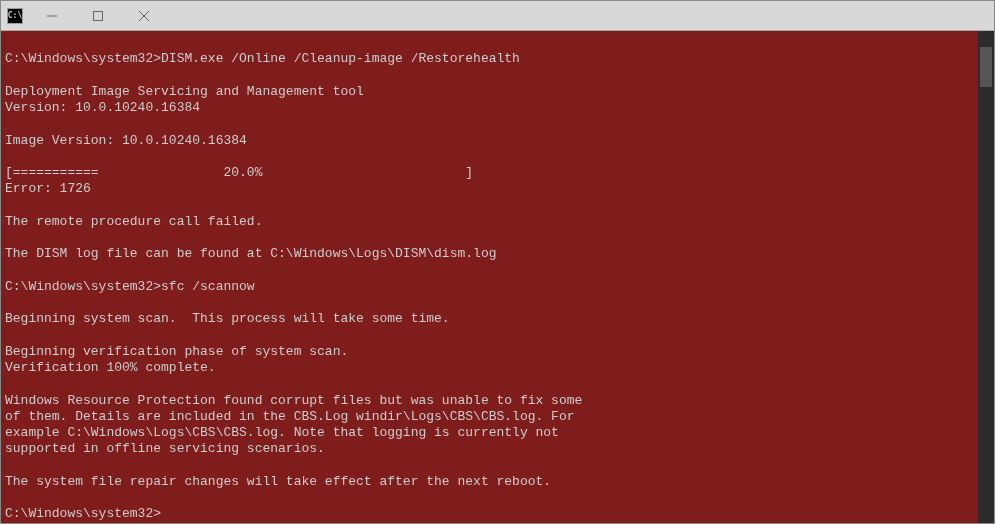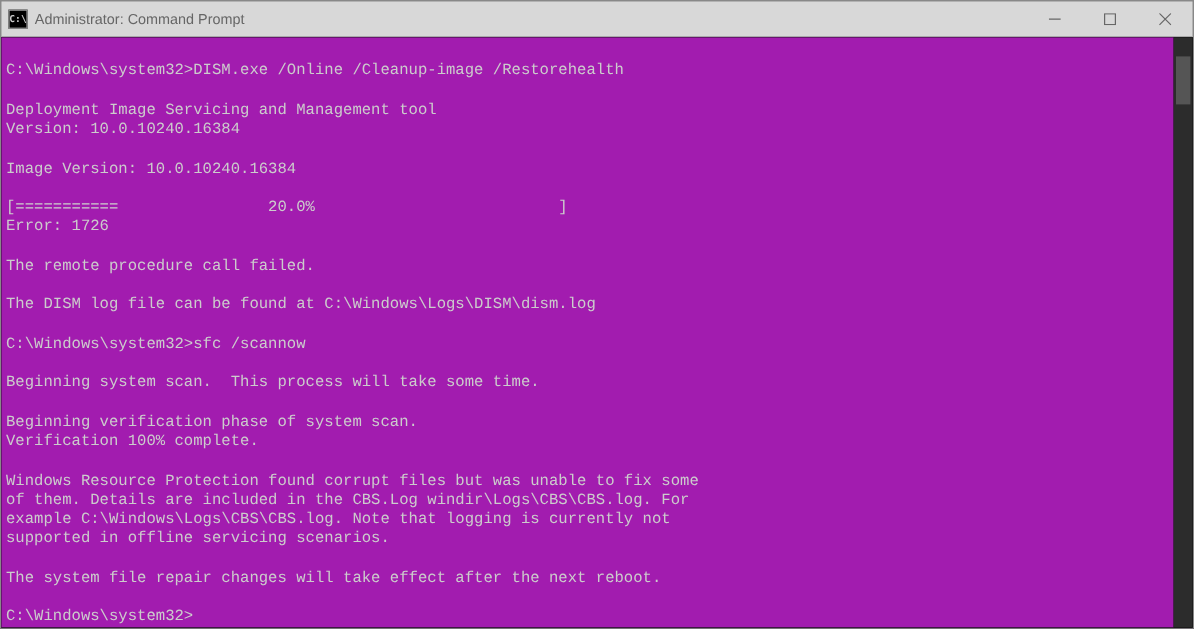--- a/index.html
+++ b/index.html
@@ -71,21 +71,21 @@
       fill: none;
     }
     .content-area {
       flex: 1;
       display: flex;
       background: #000;
       overflow: hidden;
     }
     .terminal {
       flex: 1;
-      background: #a21caf;
+      background: #7f1d1d;
       color: #ccc;
       font-family: "Consolas", "Courier New", monospace;
       font-size: 13px;
       line-height: 1.25;
       padding: 4px 0 4px 4px;
       white-space: pre;
       overflow: hidden;
     }
     .terminal-line {
       display: block;
@@ -106,21 +106,20 @@
     }
   </style>
 </head>
 <body>
 
 <div class="window">
   <div class="titlebar">
     <div class="titlebar-icon">
       <span>C:\</span>
     </div>
-    <div class="titlebar-text">Administrator: Command Prompt</div>
     <div class="titlebar-controls">
       <div class="titlebar-btn">
         <svg viewBox="0 0 10 10">
             <line x1="0" y1="5" x2="10" y2="5"></line>
           </svg>
       </div>
       <div class="titlebar-btn">
         <svg viewBox="0 0 10 10">
             <rect x="0.5" y="0.5" width="9" height="9"></rect>
           </svg>

